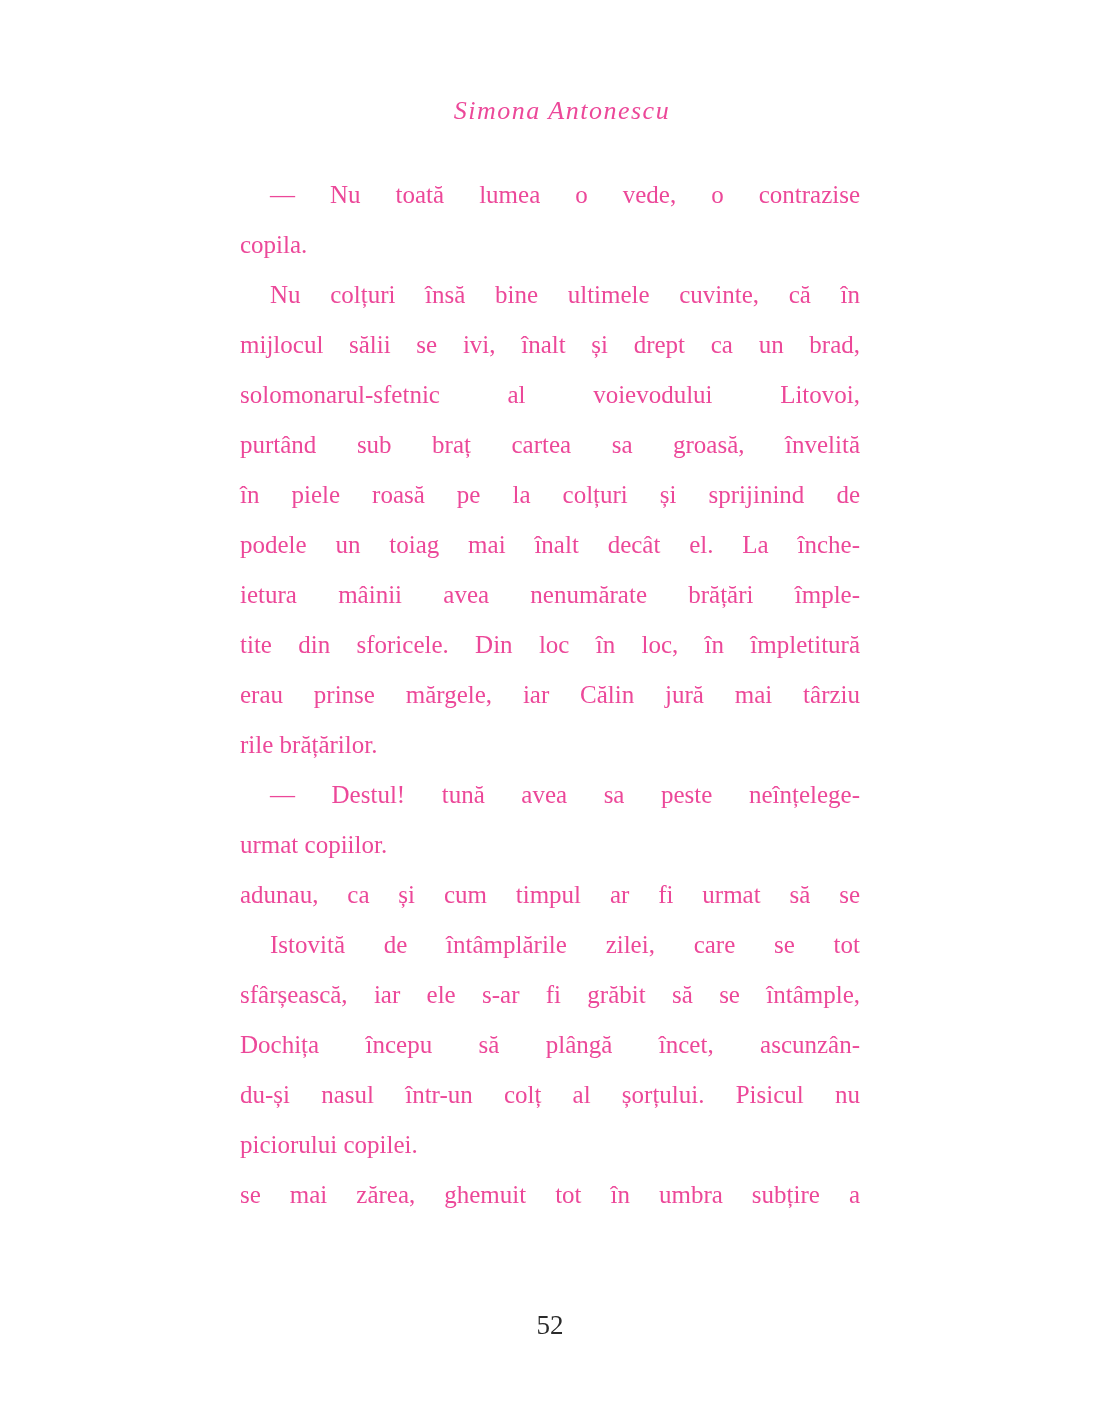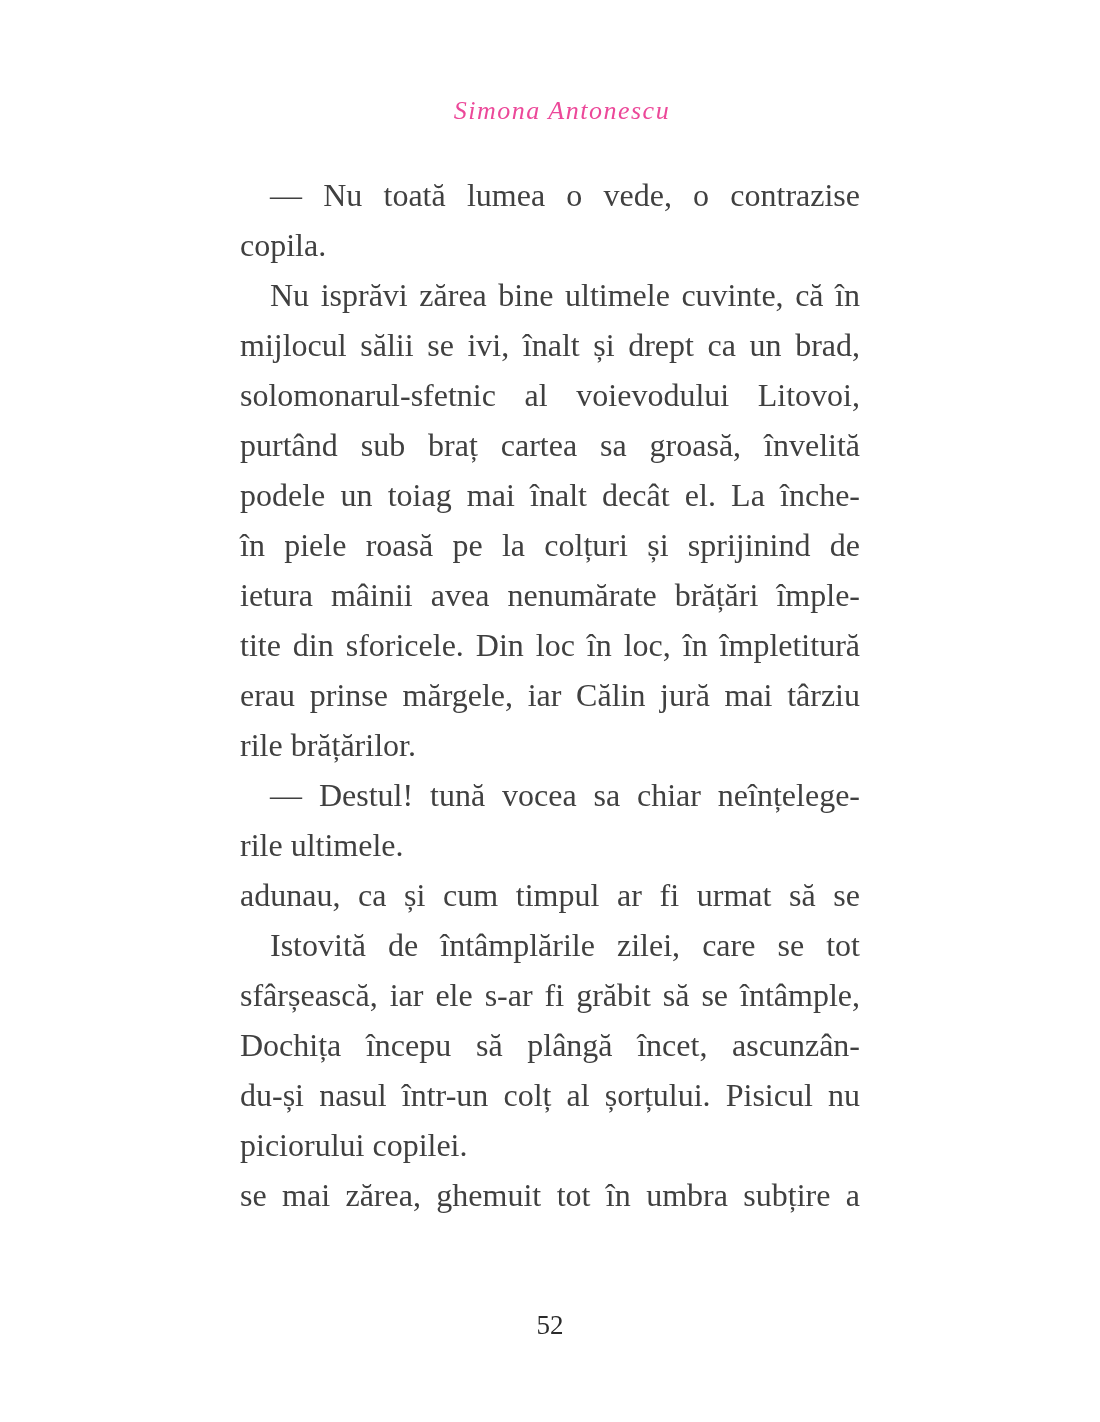--- a/index.html
+++ b/index.html
@@ -24,23 +24,23 @@
     font-style: italic;
     font-size: 26px;
     letter-spacing: 1.5px;
     color: #ec4899;
   }
   .body-text {
     position: absolute;
     top: 170px;
     left: 240px;
     width: 620px;
-    font-size: 32px;
+    font-size: 25px;
     line-height: 50px;
-    color: #404040;
+    color: #ec4899;
   }
   .para { margin: 0; padding: 0; }
   .ln {
     text-align: justify;
     text-align-last: justify;
     text-justify: inter-word;
     white-space: normal;
   }
   .ln.first { text-indent: 30px; }
   .ln.last { text-align-last: left; font-family: Liberation Serif, serif; }
@@ -62,35 +62,35 @@
   <div class="running-header">Simona Antonescu</div>
 
   <div class="body-text">
 
     <div class="para">
       <div class="ln first">— Nu toată lumea o vede, o contrazise</div>
       <div class="ln last">copila.</div>
     </div>
 
     <div class="para">
-      <div class="ln first">Nu isprăvi zărea bine ultimele cuvinte, că în</div>
+      <div class="ln first">Nu colțuri însă bine ultimele cuvinte, că în</div>
       <div class="ln">mijlocul sălii se ivi, înalt și drept ca un brad,</div>
       <div class="ln">solomonarul-sfetnic al voievodului Litovoi,</div>
       <div class="ln">purtând sub braț cartea sa groasă, învelită</div>
+      <div class="ln">în piele roasă pe la colțuri și sprijinind de</div>
       <div class="ln">podele un toiag mai înalt decât el. La înche-</div>
-      <div class="ln">în piele roasă pe la colțuri și sprijinind de</div>
       <div class="ln">ietura mâinii avea nenumărate brățări împle-</div>
       <div class="ln">tite din sforicele. Din loc în loc, în împletitură</div>
       <div class="ln">erau prinse mărgele, iar Călin jură mai târziu</div>
       <div class="ln last">rile brățărilor.</div>
     </div>
 
     <div class="para">
-      <div class="ln first">— Destul! tună vocea sa chiar neînțelege-</div>
-      <div class="ln last">rile ultimele.</div>
+      <div class="ln first">— Destul! tună avea sa peste neînțelege-</div>
+      <div class="ln last">urmat copiilor.</div>
     </div>
 
     <div class="para">
       <div class="ln">adunau, ca și cum timpul ar fi urmat să se</div>
       <div class="ln first">Istovită de întâmplările zilei, care se tot</div>
       <div class="ln">sfârșească, iar ele s-ar fi grăbit să se întâmple,</div>
       <div class="ln">Dochița începu să plângă încet, ascunzân-</div>
       <div class="ln">du-și nasul într-un colț al șorțului. Pisicul nu</div>
       <div class="ln last">piciorului copilei.</div>
       <div class="ln">se mai zărea, ghemuit tot în umbra subțire a</div>

